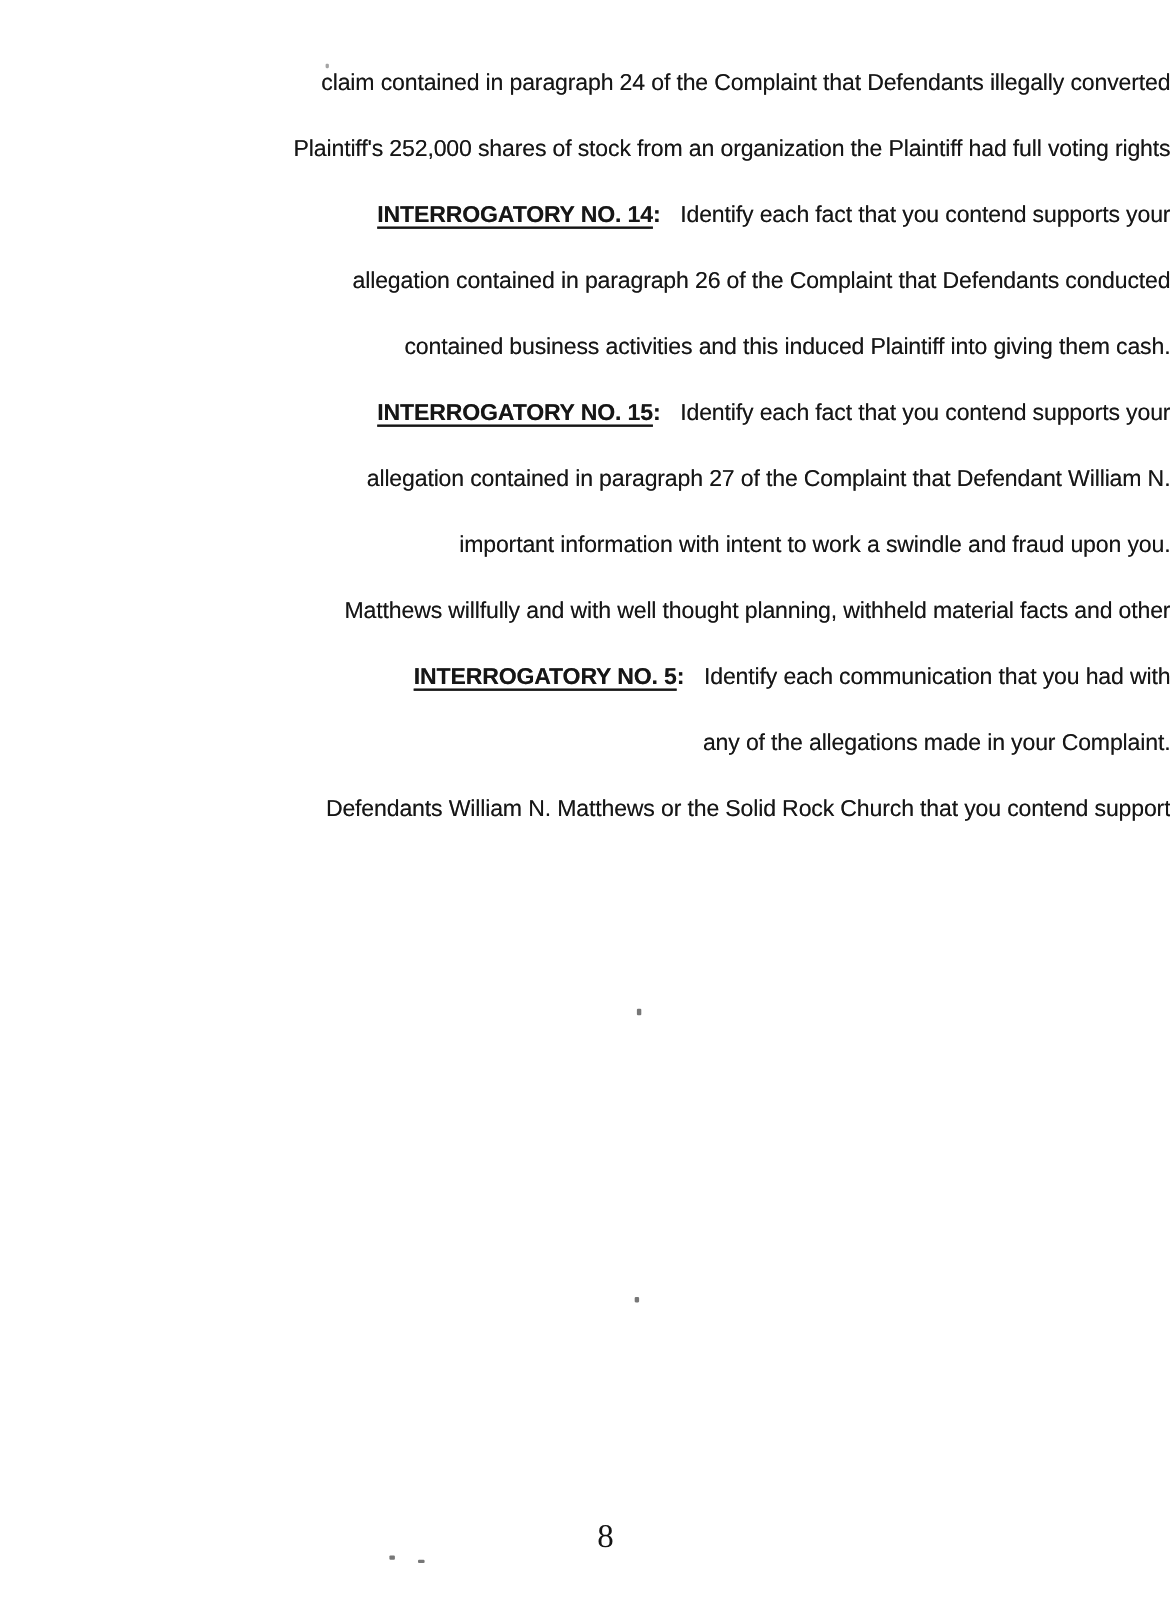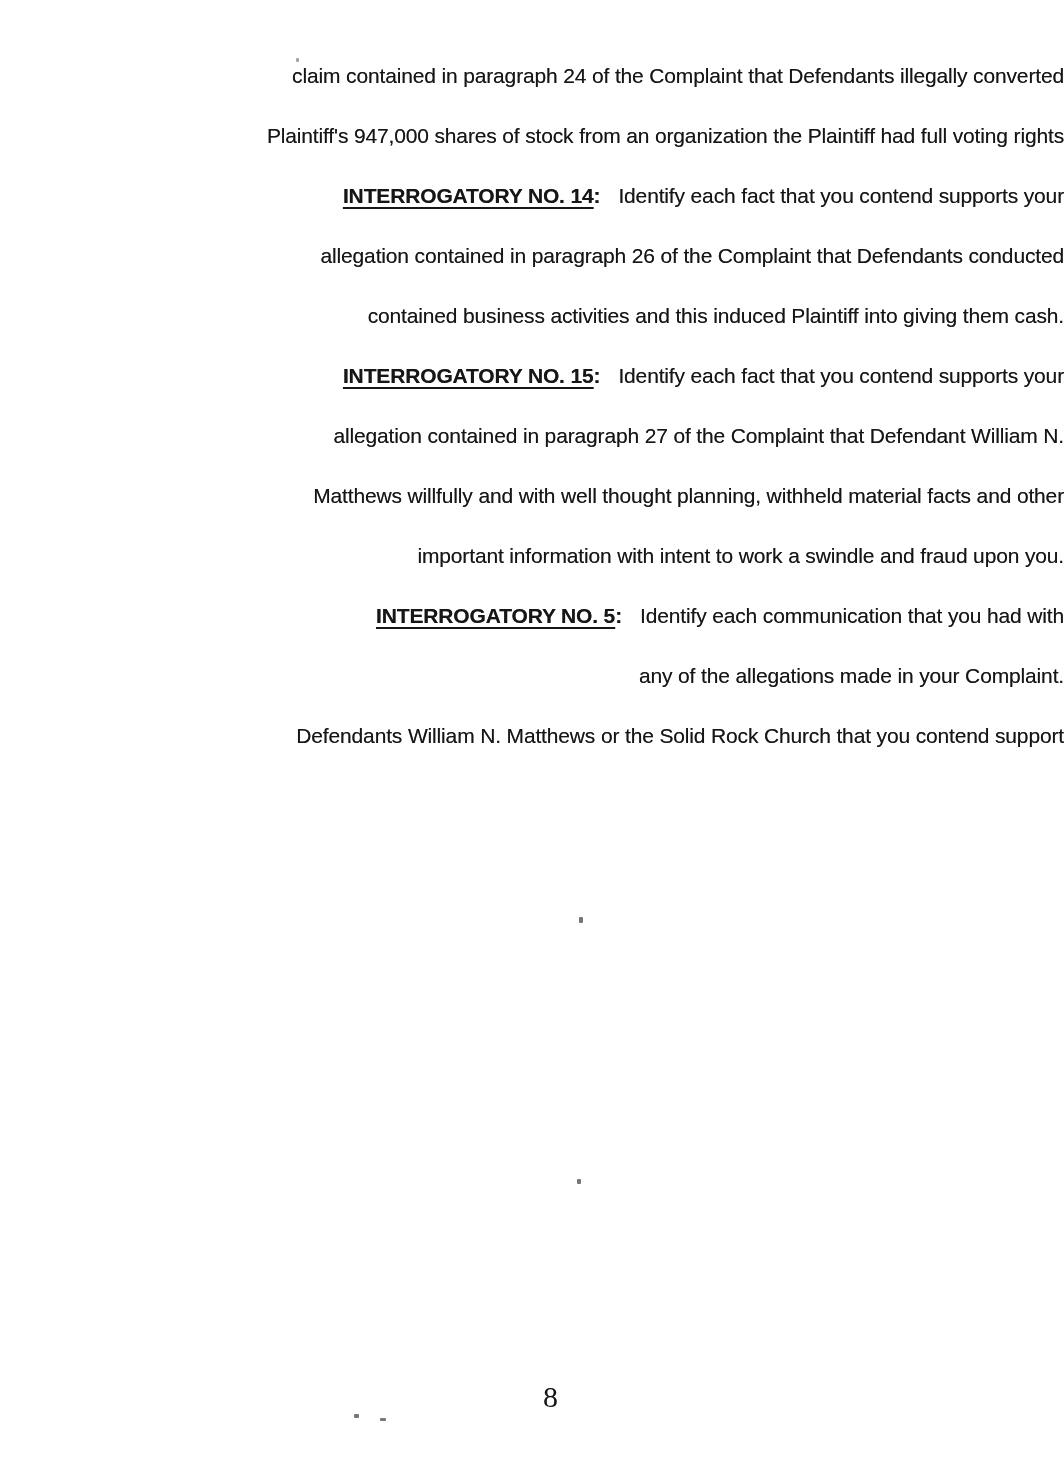--- a/index.html
+++ b/index.html
@@ -76,30 +76,30 @@
   .speck.s5 { left: 380px; top: 1418px; width: 6px; height: 3px; }
 </style>
 </head>
 <body>
 
 <div class="page">
 
   <div class="text-block">
 
     <p class="line">claim contained in paragraph 24 of the Complaint that Defendants illegally converted</p>
-    <p class="line">Plaintiff's 947,000 shares of stock from an organization the Plaintiff had full voting rights</p>
+    <p class="line">Plaintiff's 252,000 shares of stock from an organization the Plaintiff had full voting rights</p>
 
     <p class="line indent"><span class="int-heading"><span class="u">INTERROGATORY NO. 14</span><span>:</span></span><span>Identify each fact that you contend supports your</span></p>
     <p class="line">allegation contained in paragraph 26 of the Complaint that Defendants conducted</p>
     <p class="line">contained business activities and this induced Plaintiff into giving them cash.</p>
 
     <p class="line indent"><span class="int-heading"><span class="u">INTERROGATORY NO. 15</span><span>:</span></span><span>Identify each fact that you contend supports your</span></p>
     <p class="line">allegation contained in paragraph 27 of the Complaint that Defendant William N.</p>
+    <p class="line">important information with intent to work a swindle and fraud upon you.</p>
     <p class="line">Matthews willfully and with well thought planning, withheld material facts and other</p>
-    <p class="line">important information with intent to work a swindle and fraud upon you.</p>
 
     <p class="line indent"><span class="int-heading"><span class="u">INTERROGATORY NO. 5</span><span>:</span></span><span>Identify each communication that you had with</span></p>
     <p class="line">any of the allegations made in your Complaint.</p>
     <p class="line">Defendants William N. Matthews or the Solid Rock Church that you contend support</p>
 
   </div>
 
   <div class="speck s1"></div>
   <div class="speck s2"></div>
   <div class="speck s3"></div>

